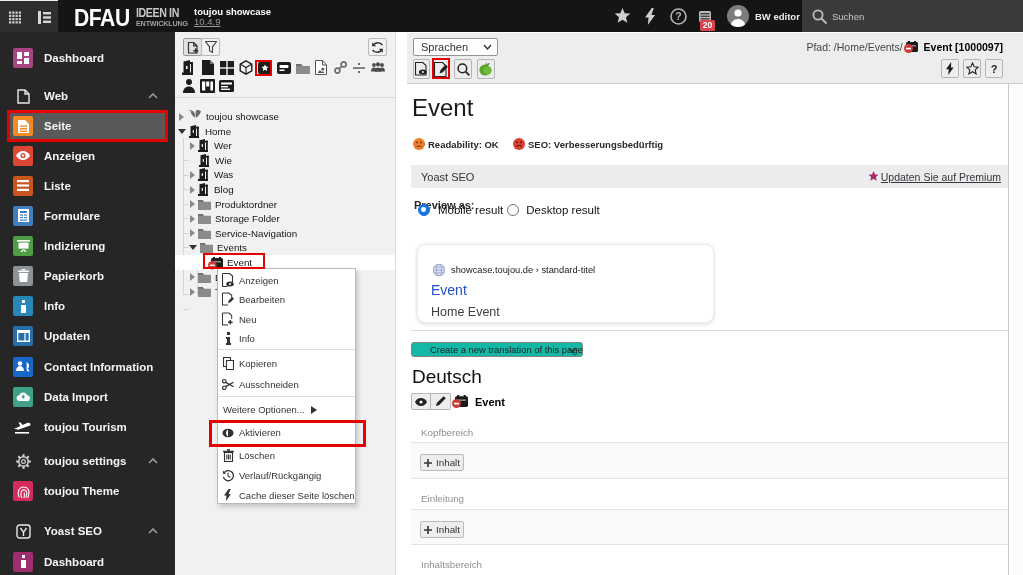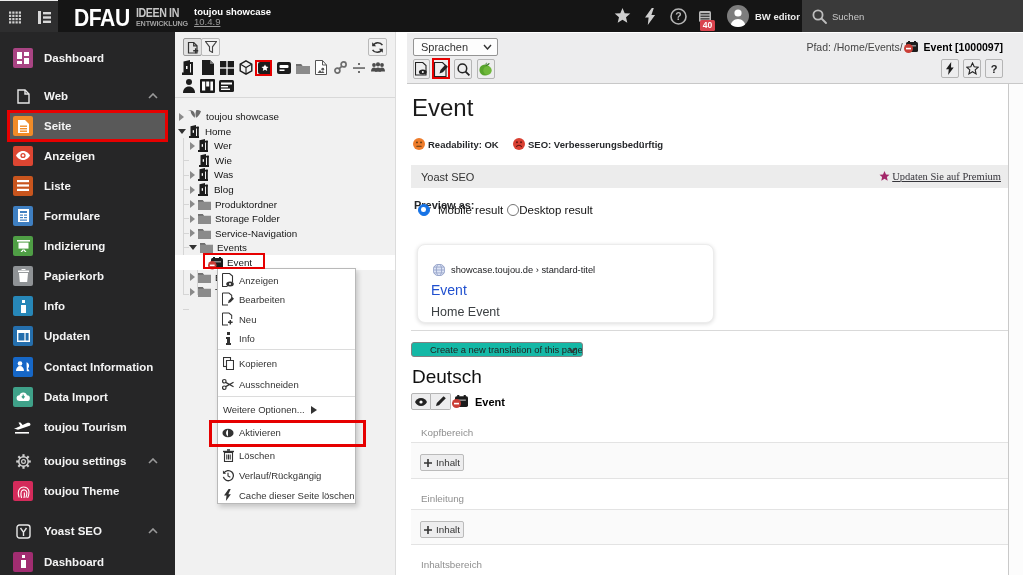--- a/index.html
+++ b/index.html
@@ -47,21 +47,21 @@
   #content { position:absolute; left:407px; top:32px; width:616px; height:543px; background:#fff; }
   #docheader { position:absolute; left:0; top:1px; width:616px; height:51px; background:#ededee; border-bottom:1px solid #c8c8c8; }
   .dbtn { position:absolute; border:1px solid #b5b5b5; border-radius:2px; display:flex; align-items:center; justify-content:center; background:#ededee; }
   #pfad { position:absolute; right:20px; top:8px; font-size:10.5px; color:#444; display:flex; align-items:flex-end; }
   #pfad b { color:#000; margin-left:4px; }
   h1#title { position:absolute; left:5px; top:62px; font-size:24px; font-weight:400; color:#1a1a1a; letter-spacing:0; }
   .seorow { position:absolute; top:105px; height:14px; display:flex; align-items:center; font-size:9.5px; font-weight:bold; color:#26282b; }
   #yoastbar { position:absolute; left:4px; top:133px; width:597px; height:23px; background:#ececec; display:flex; align-items:center; }
   #yoastbar .yl { font-size:11px; color:#333; margin-left:10px; }
   #yoastbar .yr { position:absolute; right:7px; font-size:10.5px; color:#36353b; display:flex; align-items:center; }
-  #yoastbar .yr u { margin-left:0;font-family:Liberation Serif, serif; }
+  #yoastbar .yr u { margin-left:0; }
   #previewas { position:absolute; left:7px; top:167px; font-size:11px; font-weight:bold; color:#26282b; }
   .radio-row { position:absolute; left:11px; top:172px; display:flex; align-items:flex-end; font-size:11.5px; color:#111; }
   .radio { width:12px; height:12px; border-radius:50%; }
   #gcard { position:absolute; left:10px; top:212px; width:297px; height:79px; background:#fff; border:1px solid #ececec; border-radius:8px; box-shadow:0 1px 4px rgba(0,0,0,.14); }
   #gcard .url { position:absolute; left:33px; top:20px; font-size:9.3px; color:#202124; }
   #gcard .t { position:absolute; left:13px; top:37px; font-size:14px; color:#2050cf; }
   #gcard .d { position:absolute; left:13px; top:60px; font-size:12.5px; color:#3c4043; }
   #hr1 { position:absolute; left:4px; top:298px; width:597px; height:1px; background:#d9d9d9; }
   #transsel { position:absolute; left:4px; top:310px; width:172px; height:15px; border:1px solid #828282; border-radius:3px; background:#14b8a6; font-size:9.4px; color:#222; line-height:13px; padding-left:18px; white-space:nowrap; overflow:hidden; }
   #deutsch { position:absolute; left:5px; top:334px; font-size:19px; font-weight:400; color:#111; }
@@ -148,21 +148,21 @@
       </svg>
   </div>
   <div class="abs" style="left:699px;top:11px">
     <svg width="12" height="11" viewBox="0 0 12 11">
         <rect x="0" y="0" width="12" height="11" rx="1.5" fill="#b9b9b9"></rect>
         <rect x="1.5" y="2" width="9" height="1.3" fill="#3a3a3a"></rect>
         <rect x="1.5" y="4.6" width="9" height="1.3" fill="#3a3a3a"></rect>
         <rect x="1.5" y="7.2" width="9" height="1.3" fill="#3a3a3a"></rect>
       </svg>
   </div>
-  <div id="badge20">40</div>
+  <div id="badge20">20</div>
   <div id="avatar">
     <svg width="22" height="22" viewBox="0 0 22 22">
         <circle cx="11" cy="8" r="3.6" fill="#fff"></circle>
         <path d="M3.5 22c0-5 3.4-8 7.5-8s7.5 3 7.5 8z" fill="#fff"></path>
       </svg>
   </div>
   <div id="bweditor">BW editor</div>
   <div id="tb-search">
     <svg style="position:absolute;left:10px;top:9px" width="15" height="15" viewBox="0 0 15 15">
         <circle cx="6" cy="6" r="4.6" fill="none" stroke="#bdbdbd" stroke-width="1.8"></circle>
@@ -740,21 +740,21 @@
         <u>Updaten Sie auf Premium</u>
       </span>
   </div>
   <div id="previewas">Preview as:</div>
   <div class="radio-row">
     <span class="radio" style="border:1.5px solid #1673e6;background:#1673e6;position:relative">
         <span style="position:absolute;left:2.2px;top:2.2px;width:4.6px;height:4.6px;border-radius:50%;background:#fff"></span>
       </span>
     <span style="margin-left:8px;margin-right:0">Mobile result</span>
     <span class="radio" style="border:1.5px solid #757575;margin-left:4px"></span>
-    <span style="">Desktop result</span>
+    <span style="margin-left:7px">Desktop result</span>
   </div>
   <div id="gcard">
     <svg style="position:absolute;left:15px;top:19px" width="12" height="12" viewBox="0 0 14 14">
         <circle cx="7" cy="7" r="7" fill="#dce3f5"></circle>
         <circle cx="7" cy="7" r="6.9" fill="none" stroke="#8f9dc4" stroke-width="1"></circle>
         <ellipse cx="7" cy="7" rx="3.1" ry="6.9" fill="none" stroke="#8f9dc4" stroke-width=".9"></ellipse>
         <line x1="0" y1="7" x2="14" y2="7" stroke="#8f9dc4" stroke-width=".9"></line>
         <line x1="1" y1="3.6" x2="13" y2="3.6" stroke="#8f9dc4" stroke-width=".9"></line>
         <line x1="1" y1="10.4" x2="13" y2="10.4" stroke="#8f9dc4" stroke-width=".9"></line>
       </svg>

